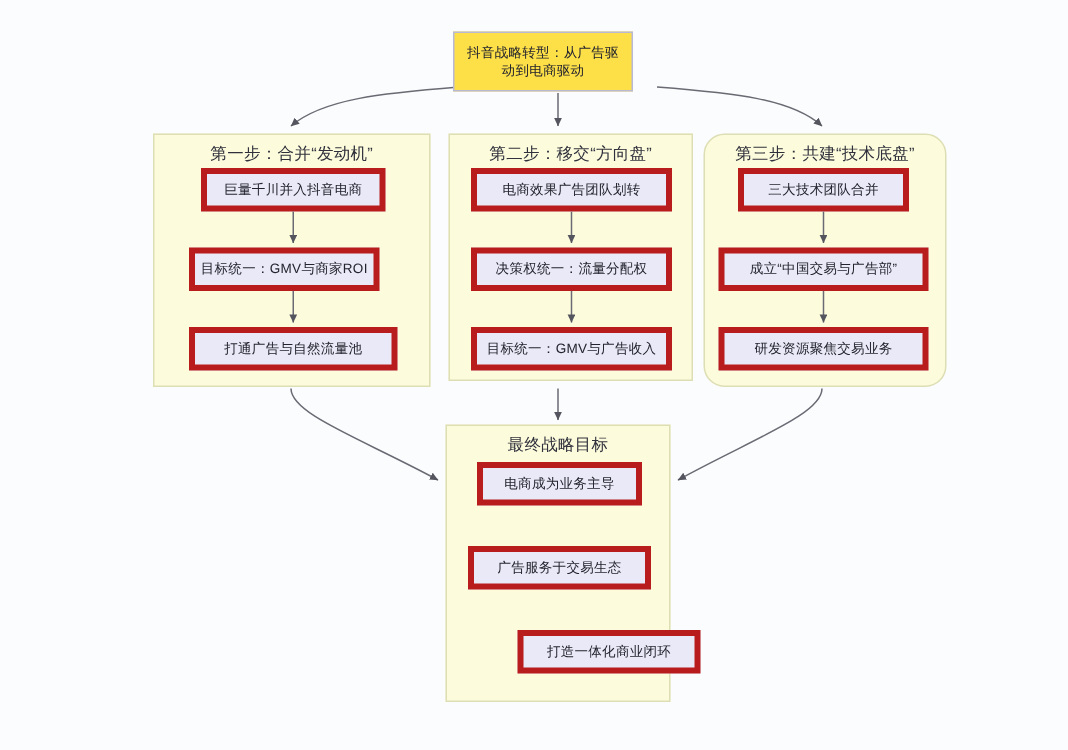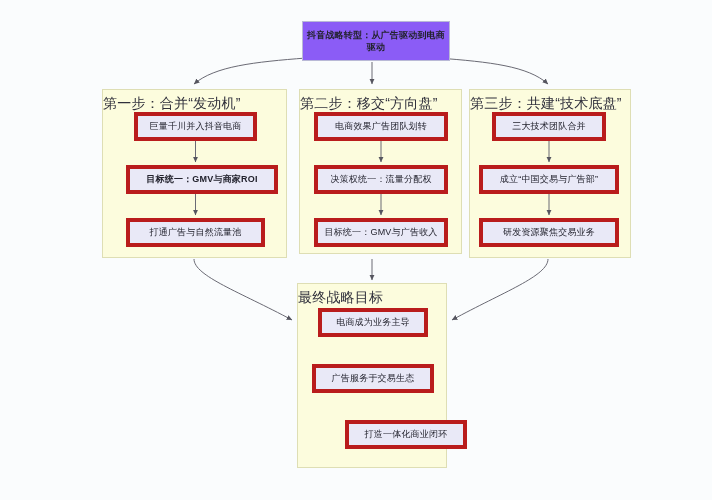--- a/index.html
+++ b/index.html
@@ -26,56 +26,56 @@
     width: 712px;
     height: 500px;
     pointer-events: none;
   }
 
   
   .root-node {
     position: absolute;
     left: 302px;
     top: 21px;
-    width: 148px;
+    width: 120px;
     height: 40px;
-    background: #8b5cf6;
+    background: #fde047;
     border: 1px solid #b9b9d6;
     box-sizing: border-box;
     display: flex;
     align-items: center;
     justify-content: center;
     text-align: center;
     line-height: 1.35;
     font-size: 9px;
     color: #23232e;
     letter-spacing: 0.2px;
     padding: 2px 4px;
-    font-weight: bold;
   }
 
   
   .group {
     position: absolute;
     background: #fcfcdd;
     border: 1px solid #dedeb4;
     box-sizing: border-box;
   }
   .group-title {
     position: absolute;
     top: 5px;
     left: 0;
     right: 0;
-    font-size: 14px;
+    text-align: center;
+    font-size: 11px;
     color: #30303c;
     letter-spacing: 0.2px;
   }
   #group-1 { left: 102px; top: 89px; width: 185px; height: 169px; }
   #group-2 { left: 299px; top: 89px; width: 163px; height: 165px; }
-  #group-3 { left: 469px; top: 89px; width: 162px; height: 169px; }
+  #group-3 { left: 469px; top: 89px; width: 162px; height: 169px; border-radius: 14px; }
   #group-goal { left: 297px; top: 283px; width: 150px; height: 185px; }
 
   
   .node {
     position: absolute;
     background: #e9e9f7;
     border: 4px solid #b91c1c;
     box-sizing: border-box;
     display: flex;
     align-items: center;
@@ -84,21 +84,21 @@
     font-size: 9px;
     color: #23232e;
     letter-spacing: 0.2px;
     line-height: 1.25;
     padding: 1px 3px;
     height: 29px;
   }
 
   
   #g1-n1 { left: 31px; top: 22px; width: 123px; }
-  #g1-n2 { left: 23px; top: 75px; width: 152px; font-weight: bold; }
+  #g1-n2 { left: 23px; top: 75px; width: 127px; }
   #g1-n3 { left: 23px; top: 128px; width: 139px; }
   
   #g2-n1 { left: 14px; top: 22px; width: 134px; }
   #g2-n2 { left: 14px; top: 75px; width: 134px; }
   #g2-n3 { left: 14px; top: 128px; width: 134px; }
   
   #g3-n1 { left: 22px; top: 22px; width: 114px; }
   #g3-n2 { left: 9px; top: 75px; width: 140px; text-align: center; }
   #g3-n3 { left: 9px; top: 128px; width: 140px; }
   

